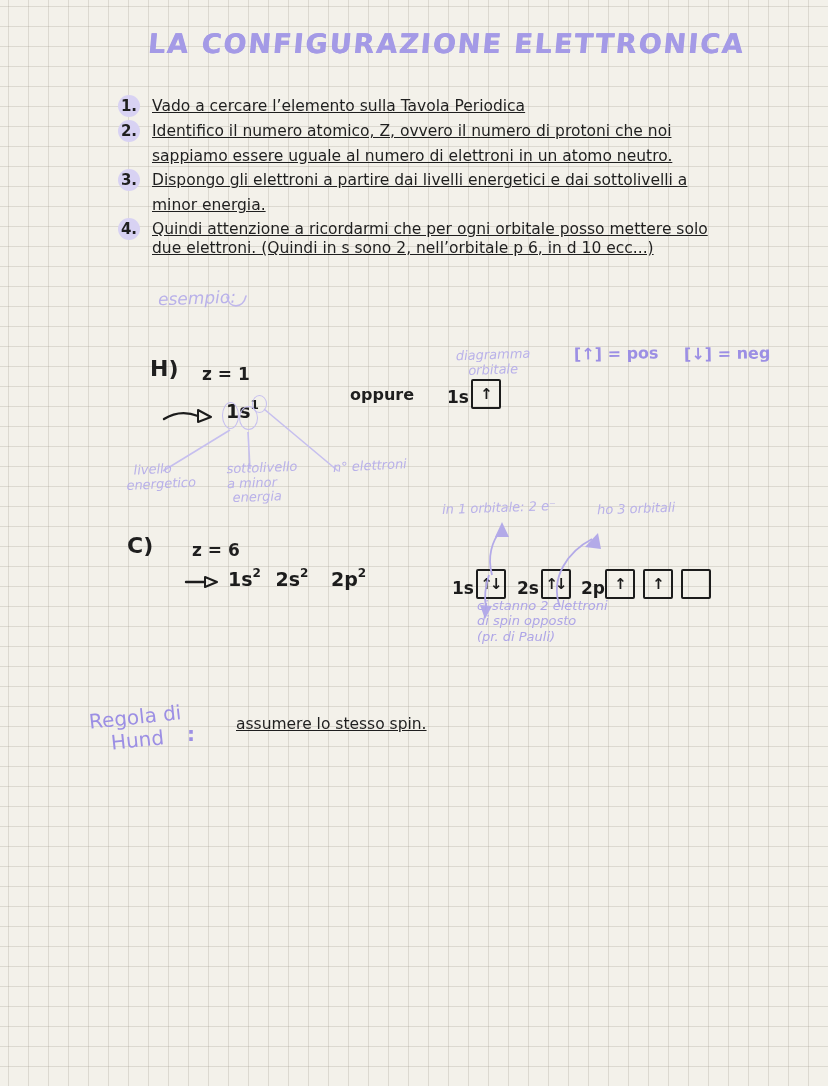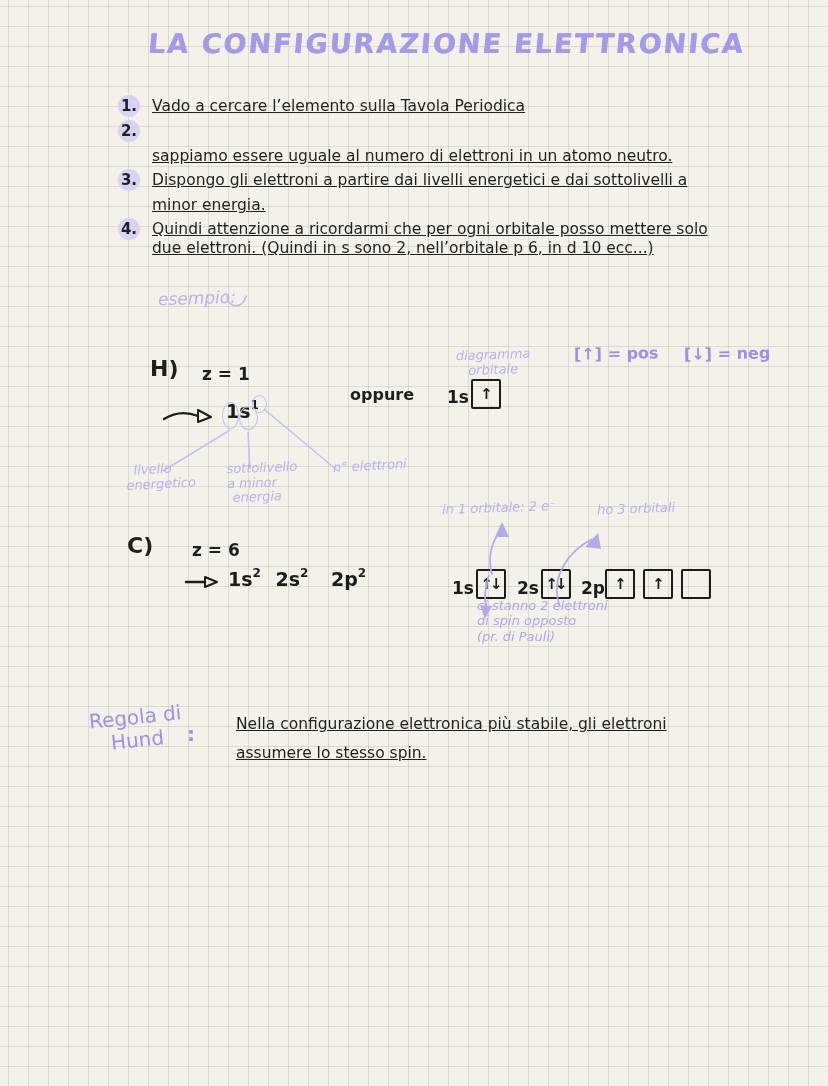--- a/index.html
+++ b/index.html
@@ -51,20 +51,21 @@
 <body>
 
 <div class="page">
 
   <div class="abs title" style="left:148px;top:28px;">LA CONFIGURAZIONE ELETTRONICA</div>
 
   <div class="abs step-badge" style="left:118px;top:95px;">1.</div>
   <div class="abs step-line" style="left:152px;top:97px;">Vado a cercare l’elemento sulla Tavola Periodica</div>
 
   <div class="abs step-badge" style="left:118px;top:120px;">2.</div>
+  <div class="abs step-line" style="left:152px;top:122px;">Identifico il numero atomico, Z, ovvero il numero di protoni che noi</div>
   <div class="abs step-line" style="left:152px;top:147px;">sappiamo essere uguale al numero di elettroni in un atomo neutro.</div>
 
   <div class="abs step-badge" style="left:118px;top:169px;">3.</div>
   <div class="abs step-line" style="left:152px;top:171px;">Dispongo gli elettroni a partire dai livelli energetici e dai sottolivelli a</div>
   <div class="abs step-line" style="left:152px;top:196px;">minor energia.</div>
 
   <div class="abs step-badge" style="left:118px;top:218px;">4.</div>
   <div class="abs step-line" style="left:152px;top:220px;">Quindi attenzione a ricordarmi che per ogni orbitale posso mettere solo</div>
   <div class="abs step-line" style="left:152px;top:239px;">due elettroni. (Quindi in s sono 2, nell’orbitale p 6, in d 10 ecc...)</div>
 
@@ -162,17 +163,16 @@
     <div style="margin-top:2px;">(pr. di Pauli)</div>
   </div>
 
   <div class="abs purple" style="left:90px;top:706px;font-size:20px;transform:rotate(-6deg);text-align:center;line-height:23px;">
     <div>Regola di</div>
     <div>Hund</div>
   </div>
   <div class="abs purple" style="left:187px;top:722px;font-size:20px;font-weight:bold;">:</div>
 
   <div class="abs" style="left:236px;top:710px;">
-    <div class="step-line" style="line-height:29px;">Nella configurazione elettronica più stabile, gli elettroni</div>
     <div class="step-line" style="line-height:29px;">assumere lo stesso spin.</div>
   </div>
 
 </div>
 
 </body></html>

